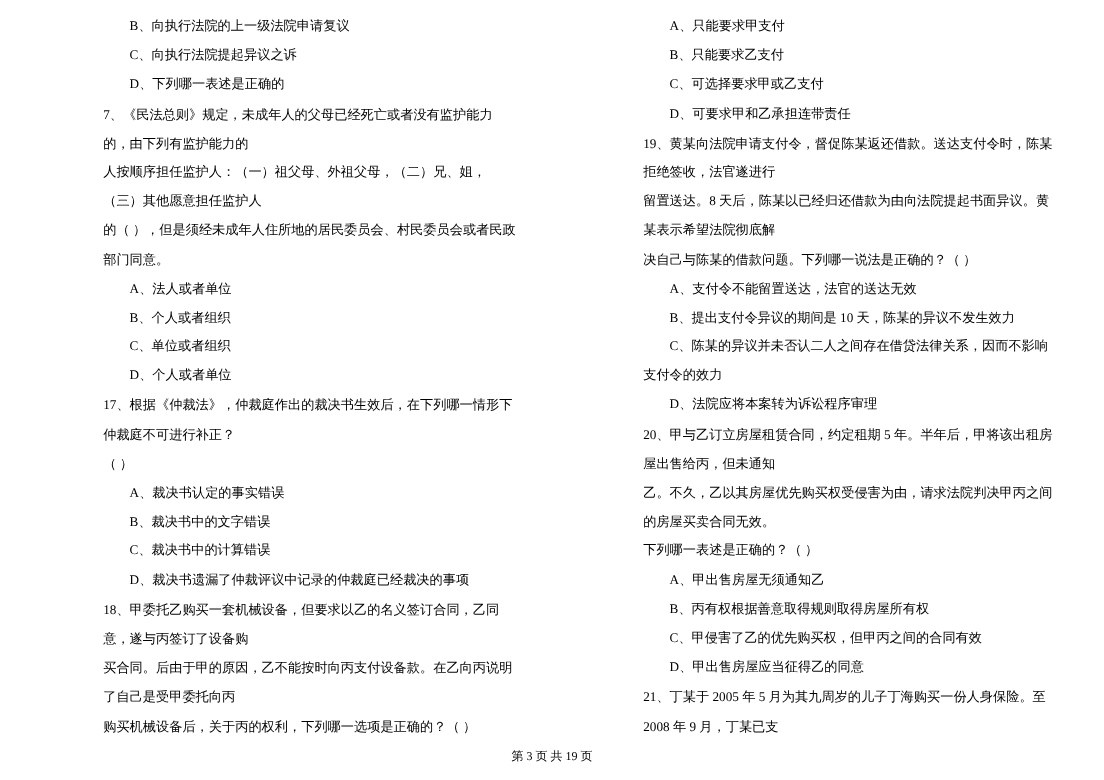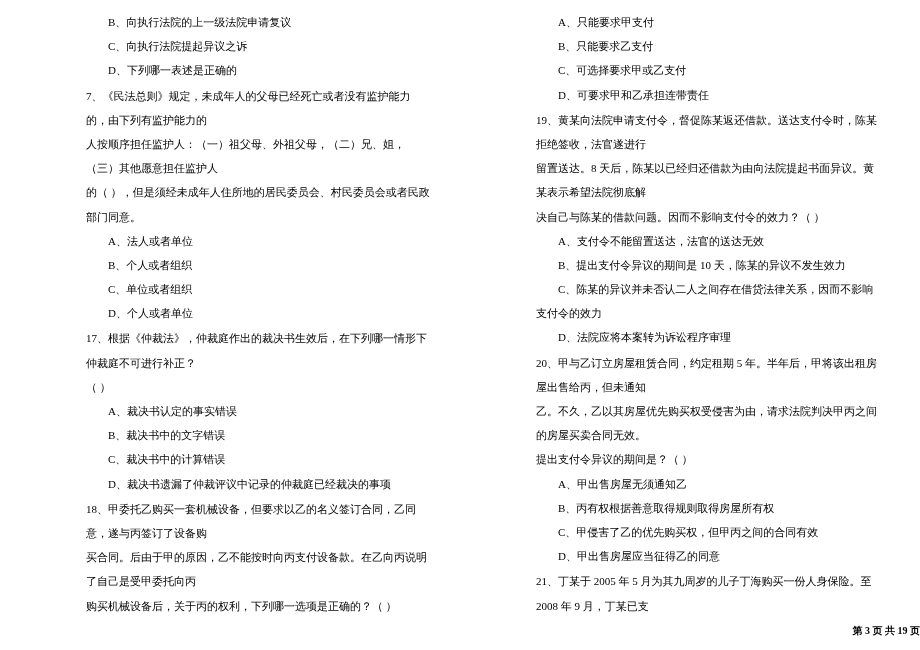--- a/index.html
+++ b/index.html
@@ -30,23 +30,22 @@
       margin-top: 1px;
     }
     .opt {
       text-indent: 2em;
     }
     .footer {
       position: absolute;
       bottom: 8px;
       left: 0;
       right: 0;
-      text-align: right;
+      text-align: center;
       font-size: 10px;
-      font-weight: bold;
     }
   </style>
 </head>
 <body>
 
 <div class="line opt">B、向执行法院的上一级法院申请复议</div>
 <div class="line opt">C、向执行法院提起异议之诉</div>
 <div class="line opt">D、下列哪一表述是正确的</div>
 
 <div class="line q">7、《民法总则》规定，未成年人的父母已经死亡或者没有监护能力的，由下列有监护能力的</div>
@@ -67,30 +66,30 @@
 <div class="line q">18、甲委托乙购买一套机械设备，但要求以乙的名义签订合同，乙同意，遂与丙签订了设备购</div>
 <div class="line">买合同。后由于甲的原因，乙不能按时向丙支付设备款。在乙向丙说明了自己是受甲委托向丙</div>
 <div class="line">购买机械设备后，关于丙的权利，下列哪一选项是正确的？（    ）</div>
 <div class="line opt">A、只能要求甲支付</div>
 <div class="line opt">B、只能要求乙支付</div>
 <div class="line opt">C、可选择要求甲或乙支付</div>
 <div class="line opt">D、可要求甲和乙承担连带责任</div>
 
 <div class="line q">19、黄某向法院申请支付令，督促陈某返还借款。送达支付令时，陈某拒绝签收，法官遂进行</div>
 <div class="line">留置送达。8 天后，陈某以已经归还借款为由向法院提起书面异议。黄某表示希望法院彻底解</div>
-<div class="line">决自己与陈某的借款问题。因而不影响支付令的效力？（    ）</div>
+<div class="line">决自己与陈某的借款问题。下列哪一说法是正确的？（    ）</div>
 
 <div class="line opt">A、支付令不能留置送达，法官的送达无效</div>
 <div class="line opt">B、提出支付令异议的期间是 10 天，陈某的异议不发生效力</div>
 <div class="line opt">C、陈某的异议并未否认二人之间存在借贷法律关系，因而不影响支付令的效力</div>
 <div class="line opt">D、法院应将本案转为诉讼程序审理</div>
 
 <div class="line q">20、甲与乙订立房屋租赁合同，约定租期 5 年。半年后，甲将该出租房屋出售给丙，但未通知</div>
 <div class="line">乙。不久，乙以其房屋优先购买权受侵害为由，请求法院判决甲丙之间的房屋买卖合同无效。</div>
-<div class="line">提出支付令异议的期间是？（    ）</div>
+<div class="line">下列哪一表述是正确的？（    ）</div>
 <div class="line opt">A、甲出售房屋无须通知乙</div>
 <div class="line opt">B、丙有权根据善意取得规则取得房屋所有权</div>
 <div class="line opt">C、甲侵害了乙的优先购买权，但甲丙之间的合同有效</div>
 <div class="line opt">D、甲出售房屋应当征得乙的同意</div>
 
 <div class="line q">21、丁某于 2005 年 5 月为其九周岁的儿子丁海购买一份人身保险。至 2008 年 9 月，丁某已支</div>
 
 <div class="footer">第 3 页 共 19 页</div>
 
 </body></html>

